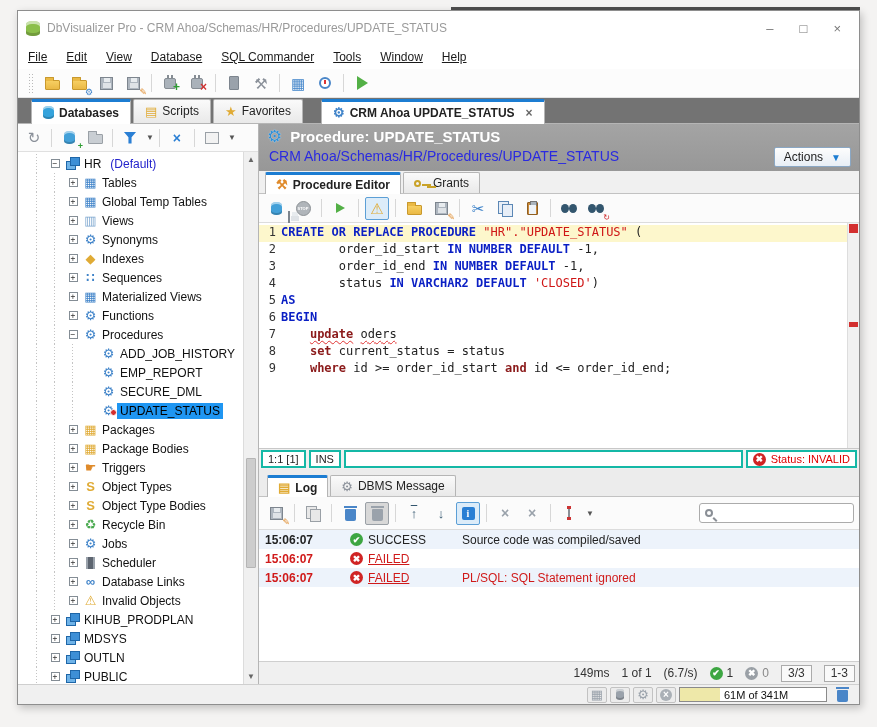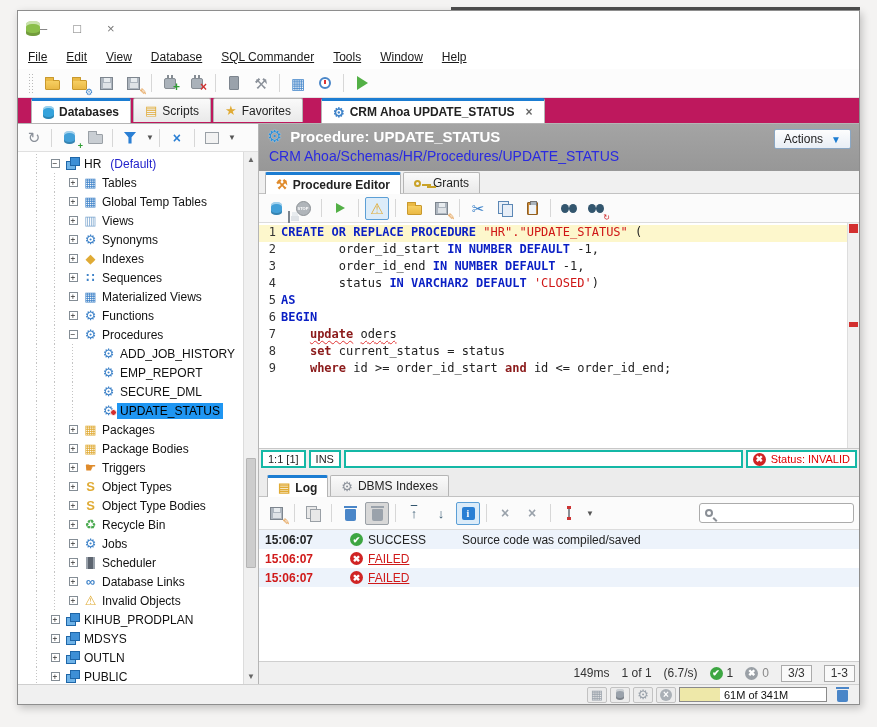--- a/index.html
+++ b/index.html
@@ -81,21 +81,21 @@
   .i-marks { width:2px; height:12px; background:#8a8f96; position:relative; }
   .i-marks::before, .i-marks::after { content:""; position:absolute; left:-1px; width:4px; height:3px; background:#c33; }
   .i-marks::before { top:-1px; } .i-marks::after { bottom:-1px; }
   .i-pane { width:14px; height:12px; border:1px solid #9aa0a6; background:#f2f2f2; position:relative; }
   .i-circlex { width:12px; height:12px; border-radius:50%; background:#aab0b6; color:#fff; font-size:10px; font-weight:bold; display:flex; align-items:center; justify-content:center; }
   .i-server { width:10px; height:14px; background:#9aa2ab; border:1px solid #7d858e; border-radius:1px; }
   .caret { font-size:8px; color:#555; margin-left:2px; }
   .caret.blue { color:#1c7dd2; }
 
   
-  .tabrow { height:26px; background:#be185d; display:flex; align-items:flex-start; padding-left:13px; border-bottom:1px solid #b5b5b5; flex:0 0 auto; position:relative; }
+  .tabrow { height:26px; background:#737373; display:flex; align-items:center; padding-left:13px; border-bottom:1px solid #b5b5b5; flex:0 0 auto; position:relative; }
   .tab { height:24px; display:flex; align-items:center; gap:5px; padding:0 11px; border:1px solid #b5b5b5; border-bottom:none; background:linear-gradient(#fafafa,#e9e9e9); margin-right:2px; border-radius:2px 2px 0 0; position:relative; color:#222; }
   .tab.active { background:#fff; border-top:3px solid #1c7dd2; font-weight:bold; height:25px; margin-bottom:-1px; z-index:2; }
   .objtab-space { width:16px; }
   .tab .close-x { color:#666; margin-left:6px; font-size:12px; }
 
   
   .main { flex:1; display:flex; min-height:0; }
   .leftpanel { width:241px; flex:0 0 241px; display:flex; flex-direction:column; border-right:1px solid #b5b5b5; background:#fff; min-height:0; }
   .tree-toolbar { height:28px; display:flex; align-items:center; gap:2px; padding:0 4px; background:#fbfbfb; border-bottom:1px solid #e0e0e0; flex:0 0 auto; }
   .treewrap { flex:1; display:flex; min-height:0; }
@@ -114,21 +114,21 @@
   .vscroll .track { flex:1; width:100%; position:relative; }
   .vscroll .thumb { position:absolute; left:2px; right:2px; top:58%; height:110px; background:#cdcdcd; border:1px solid #b5b5b5; border-radius:1px; }
 
   
   .rightpanel { flex:1; display:flex; flex-direction:column; min-width:0; min-height:0; }
   .objheader { height:47px; background:linear-gradient(#a4a4a4,#979797); padding:4px 8px 2px 8px; flex:0 0 auto; position:relative; }
   .objheader .t1 { display:flex; align-items:center; gap:8px; }
   .objheader .gear-big { font-size:17px; color:#2f8fd6; text-shadow:0 0 1px #fff; }
   .objtitle { color:#fff; font-weight:bold; font-size:15px; }
   .breadcrumb { color:#2a2ae0; font-size:14px; margin-top:3px; margin-left:2px; }
-  .actions-btn { position:absolute; right:8px; top:5px; height:20px; display:flex; align-items:center; gap:6px; background:linear-gradient(#fdfdfd,#e8eef5); border:1px solid #8aa7c4; border-radius:2px; padding:4px 9px; color:#222; }
+  .actions-btn { position:absolute; right:8px; top:23px; height:20px; display:flex; align-items:center; gap:6px; background:linear-gradient(#fdfdfd,#e8eef5); border:1px solid #8aa7c4; border-radius:2px; padding:4px 9px; color:#222; }
 
   .ptabs { height:23px; background:#f0f0f0; display:flex; align-items:flex-end; padding-left:6px; border-bottom:1px solid #c2c2c2; flex:0 0 auto; }
   .ptab { height:21px; display:flex; align-items:center; gap:5px; padding:0 10px; border:1px solid #b5b5b5; border-bottom:none; border-radius:2px 2px 0 0; background:linear-gradient(#fafafa,#e9e9e9); margin-right:2px; }
   .ptab.active { background:#fff; border-top:3px solid #1c7dd2; font-weight:bold; height:22px; margin-bottom:-1px; }
 
   .etoolbar { height:29px; display:flex; align-items:center; gap:3px; padding:0 5px; background:#fbfbfb; border-bottom:1px solid #dcdcdc; flex:0 0 auto; }
 
   .editor { height:226px; flex:0 0 auto; display:flex; background:#fff; border-bottom:1px solid #c8c8c8; position:relative; font-family:"DejaVu Sans Mono", monospace; font-size:12px; }
   .codecol { flex:1; overflow:hidden; padding-top:2px; }
   .cline { height:17px; display:flex; white-space:pre; }
@@ -179,20 +179,21 @@
 </style>
 </head>
 <body>
 
 <div class="behind-strip"></div>
 
 <div class="win">
 
   <div class="titlebar">
     <span class="i-appdb"></span>
+    <span class="apptitle">DbVisualizer Pro - CRM Ahoa/Schemas/HR/Procedures/UPDATE_STATUS</span>
     <span class="winbtns">
       <span>–</span>
       <span>□</span>
       <span>×</span>
     </span>
   </div>
 
   <div class="menubar" id="menubar">
       <span class="menu-item">File</span>
       <span class="menu-item">Edit</span>
@@ -710,21 +711,21 @@
         </span>
       </div>
 
       <div class="logtabs">
         <span class="ptab active">
           <span class="gi c-yellow">▤</span>
           <span>Log</span>
         </span>
         <span class="ptab">
           <span class="gi c-steel" style="position:relative">⚙</span>
-          <span>DBMS Indexes</span>
+          <span>DBMS Message</span>
         </span>
       </div>
 
       <div class="logtoolbar">
         <span class="tbtn">
             <span class="i-disk"></span>
             <span class="ovl c-orange gi">✎</span>
           </span>
         <span class="tsep"></span>
         <span class="tbtn">
@@ -780,20 +781,21 @@
               <span class="sicon err">✖</span>
               <span class="statustxt">FAILED</span>
             </div>
           </div>
           <div class="lrow stripe error">
             <div class="cell time">15:06:07</div>
             <div class="cell">
               <span class="sicon err">✖</span>
               <span class="statustxt">FAILED</span>
             </div>
+            <div class="cell">PL/SQL: SQL Statement ignored</div>
           </div>
         </div>
 
       <div class="logfooter">
         <span>149ms</span>
         <span>1 of 1</span>
         <span>(6.7/s)</span>
         <span class="cnt">
           <span class="sicon ok">✔</span>
           <span>1</span>

